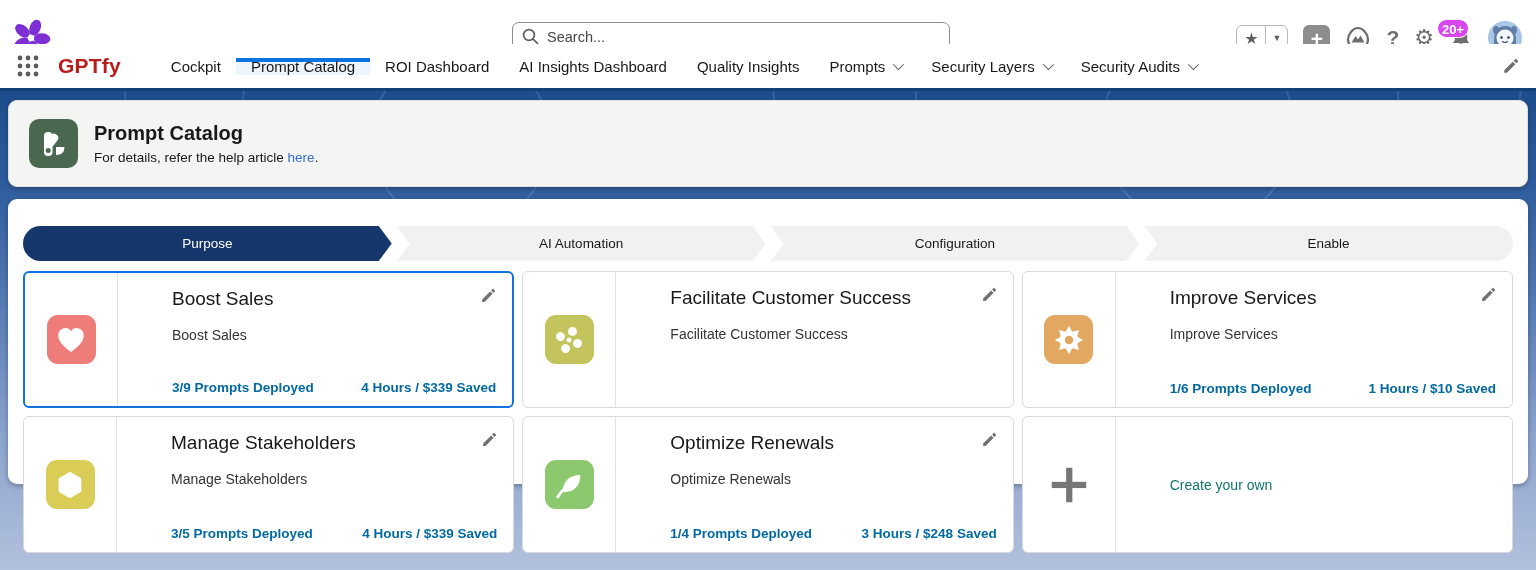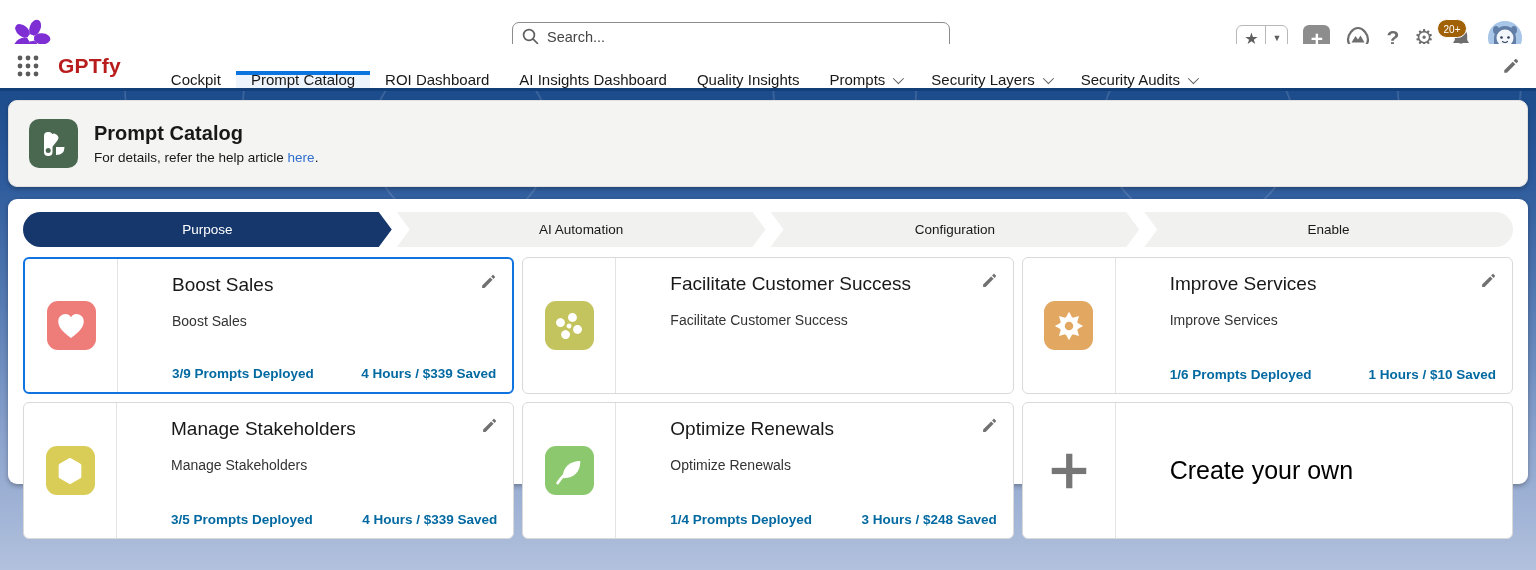--- a/index.html
+++ b/index.html
@@ -20,31 +20,31 @@
   .fav-combo { display:flex; align-items:center; height:27px; border:1px solid #b8b8b8; border-radius:6px; overflow:hidden; }
   .fav-combo .cell { display:flex; align-items:center; justify-content:center; height:100%; color:#5f5f5f; }
   .fav-combo .cell.star { width:28px; font-size:16px; }
   .fav-combo .cell.dd { width:22px; border-left:1px solid #b8b8b8; font-size:9px; }
   .hicon { color:#6e6e6e; display:flex; align-items:center; justify-content:center; cursor:pointer; }
   .plus-btn { width:27px; height:27px; background:#8d8d8d; border-radius:6px; color:#fff;
     font-size:21px; line-height:25px; text-align:center; font-weight:bold; }
   .help-q { font-size:21px; font-weight:bold; color:#6e6e6e; }
   .gear-glyph { font-size:22px; color:#6e6e6e; }
   .bell-wrap { position:relative; }
-  .notif-badge { position:absolute; top:-7px; left:-12px; min-width:30px; height:19px; background:#a16207;
-    color:#fff; border-radius:10px; font-size:10px; font-weight:normal; text-align:center;
+  .notif-badge { position:absolute; top:-7px; left:-12px; min-width:30px; height:19px; background:#d946ef;
+    color:#fff; border-radius:10px; font-size:13px; font-weight:bold; text-align:center;
     line-height:19px; padding:0 4px; border:1.5px solid #fff; }
   .avatar { width:34px; height:34px; border-radius:50%; overflow:hidden; background:#b9d3ee; }
 
   
   .navbar { position:absolute; top:44px; left:0; width:100%; height:44px; background:#fff;
     display:flex; align-items:center; padding:0 16px; z-index:5; }
   .waffle { margin-right:18px; cursor:pointer; display:flex; }
   .app-name { font-size:21px; font-weight:bold; color:#b91c1c; margin-right:35px; letter-spacing:.2px; }
-  .tabs { display:flex; height:44px; align-items:flex-end; }
+  .tabs { display:flex; height:44px; align-items:center; }
   .tab { display:flex; align-items:center; gap:8px; padding:0 15px; font-size:15px; color:#181818;
     cursor:pointer; white-space:nowrap; }
   .tab.active { background:#eef4fb; box-shadow:inset 0 4px 0 0 #0b74de; }
   .chev { width:8px; height:8px; border-right:1.6px solid #5c5c5c; border-bottom:1.6px solid #5c5c5c;
     transform:rotate(45deg) translateY(-2px); }
   .nav-edit { margin-left:auto; cursor:pointer; display:flex; }
 
   
   .content-bg { position:absolute; top:88px; left:0; width:100%; height:482px;
     background:linear-gradient(180deg,#1d4c8c 0%, #2c5a9b 18%, #577cb4 45%, #8ba3cd 72%, #b2c1dd 100%);
@@ -63,21 +63,21 @@
     display:flex; align-items:center; padding:0 20px; z-index:4; }
   .ph-icon { width:49px; height:49px; border-radius:10px; display:flex; align-items:center;
     justify-content:center; flex:none; }
   .ph-text { margin-left:16px; }
   .ph-title { font-size:20px; font-weight:bold; color:#181818; }
   .ph-sub { font-size:13.5px; color:#181818; margin-top:5px; }
   .ph-sub a { color:#2f6fce; text-decoration:none; cursor:pointer; }
 
   
   .main-card { position:absolute; top:199px; left:8px; right:8px; height:285px; background:#fff;
-    border-radius:9px; box-shadow:0 2px 5px rgba(0,0,0,.3); padding:13px 15px; z-index:4; }
+    border-radius:9px; box-shadow:0 2px 5px rgba(0,0,0,.3); padding:27px 15px; z-index:4; }
 
   
   .path { display:flex; gap:5px; height:35px; }
   .pseg { flex:1; display:flex; align-items:center; justify-content:center; font-size:13.5px;
     color:#181818; background:#f1f1f0; cursor:pointer; }
   .pseg.first { border-radius:18px 0 0 18px;
     clip-path:polygon(0 0, calc(100% - 13px) 0, 100% 50%, calc(100% - 13px) 100%, 0 100%); }
   .pseg.mid { clip-path:polygon(0 0, calc(100% - 13px) 0, 100% 50%, calc(100% - 13px) 100%, 0 100%, 13px 50%); }
   .pseg.last { border-radius:0 18px 18px 0; clip-path:polygon(0 0, 100% 0, 100% 100%, 0 100%, 13px 50%); }
   .pseg.active { background:#16376b; color:#fff; }
@@ -89,21 +89,21 @@
   .pcard.selected { border:2px solid #1173e0; }
   .icon-col { width:93px; flex:none; display:flex; align-items:center; justify-content:center;
     border-right:1px solid #e3e3e2; }
   .tile { width:49px; height:49px; border-radius:11px; display:flex; align-items:center; justify-content:center; }
   .pc-body { flex:1; position:relative; padding:15px 18px 12px 24px; }
   .pc-title { font-size:19px; color:#181818; }
   .pc-desc { font-size:14px; color:#333; margin-top:17px; }
   .pc-stats { position:absolute; left:24px; right:16px; bottom:11px; display:flex;
     justify-content:space-between; font-size:13.5px; font-weight:bold; color:#0369a1; }
   .pc-edit { position:absolute; top:14px; right:15px; cursor:pointer; display:flex; }
-  .create-body { flex:1; display:flex; align-items:center; padding-left:24px; font-size:25px; color:#000000; }
+  .create-body { flex:1; display:flex; align-items:center; padding-left:24px; font-size:14px; color:#0f766e; }
 </style>
 </head>
 <body>
 
 <div class="stage">
 
   <div class="ghdr">
     <svg class="logo" viewBox="0 0 40 40">
       <g fill="#7d2fd4">
         <ellipse cx="20" cy="9.5" rx="5.2" ry="8" transform="rotate(22 20 20)"></ellipse>

